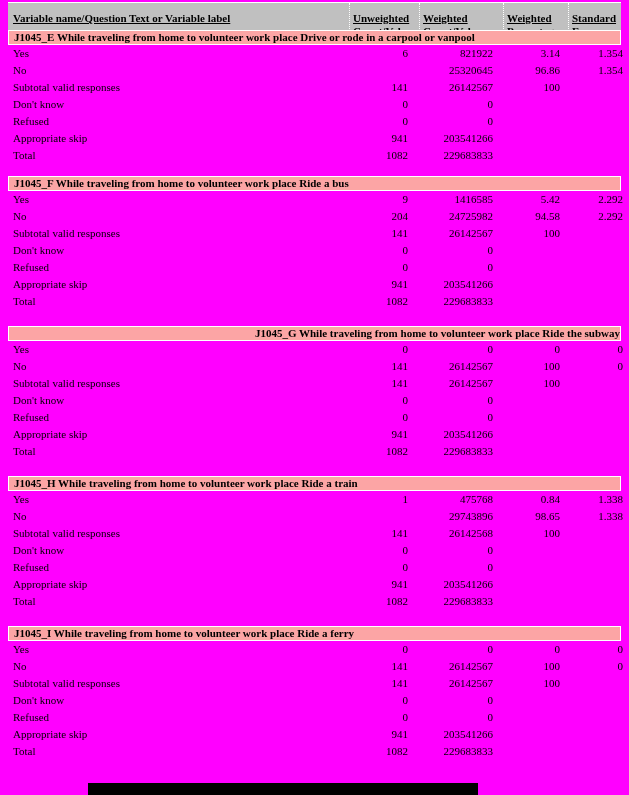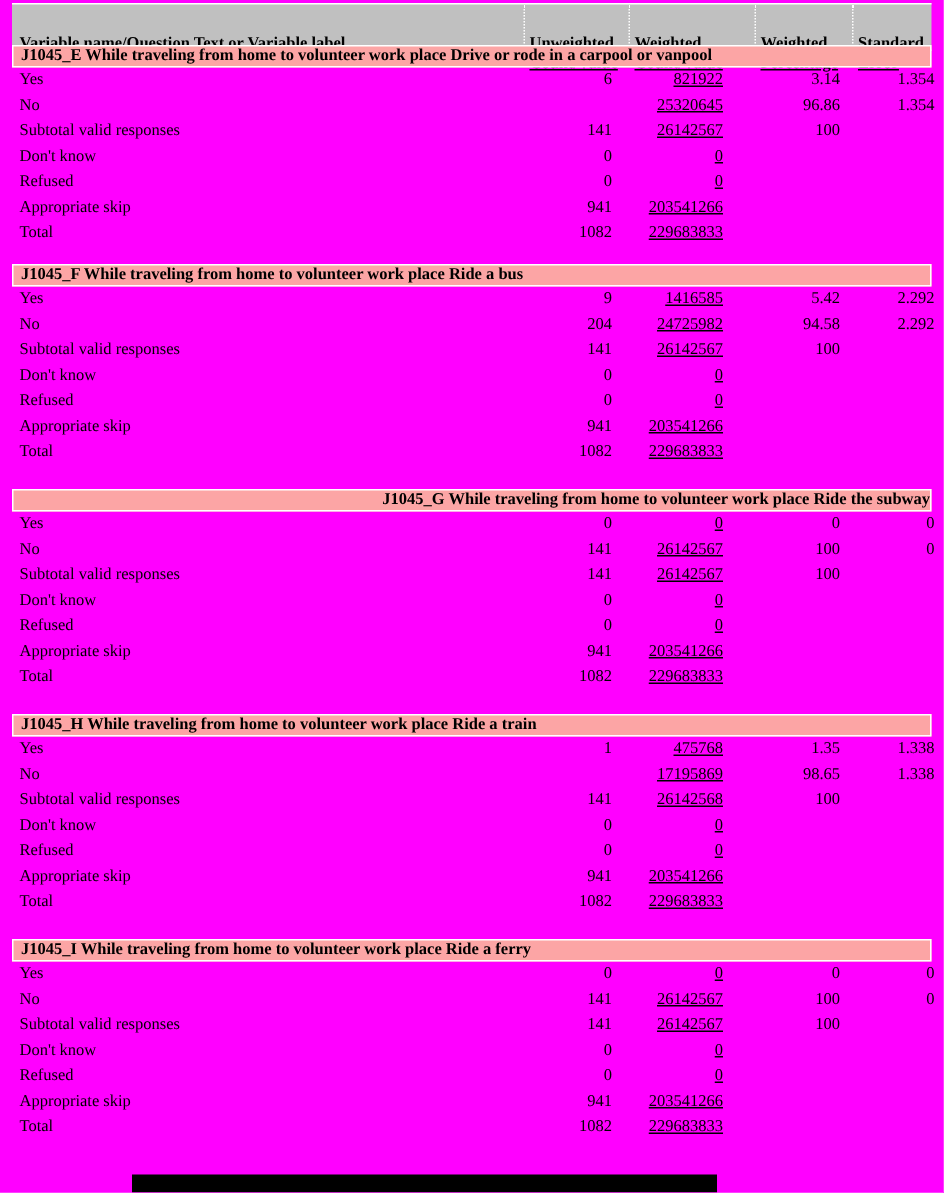--- a/index.html
+++ b/index.html
@@ -14,21 +14,21 @@
   .thead {
     position:absolute; left:8px; top:2px;
     width:613px; height:30px;
     background:#c0c0c0;
     border-top:1px solid #fff;
     border-bottom:1px solid #fff;
     font-weight:bold; font-size:11px;
   }
   .hcell {
     position:absolute; top:0; height:100%;
-    padding-top:20px; box-sizing:border-box;
+    padding-top:9px; box-sizing:border-box;
     white-space:pre-line; line-height:13px;text-decoration:underline;
   }
   .h1 { left:5px; width:320px; }
   .h2 { left:341px; width:70px; border-left:1px dotted #fff; padding-left:3px; }
   .h3 { left:411px; width:80px; border-left:1px dotted #fff; padding-left:3px; }
   .h4 { left:495px; width:62px; border-left:1px dotted #fff; padding-left:3px; }
   .h5 { left:560px; width:53px; border-left:1px dotted #fff; padding-left:3px; }
   .secbar {
     position:absolute; left:8px; width:613px; height:15px;
     background:#fca5a5;
@@ -38,21 +38,21 @@
     padding-left:5px;
     white-space:nowrap; overflow:hidden;
   }
   .row {
     position:absolute; left:8px; width:613px; height:17px;
     font-size:11px; line-height:16px;
   }
   .c { position:absolute; top:0; }
   .c-label { left:5px; }
   .c-uw  { left:250px; width:150px; text-align:right; }
-  .c-w   { left:324px; width:150px; text-align:right;text-decoration:underline; }
+  .c-w   { left:335px; width:150px; text-align:right; }
   .c-pct { left:402px; width:150px; text-align:right; }
   .c-se  { left:465px; width:150px; text-align:right; }
   .bottom-bar {
     position:absolute; left:88px; top:783px;
     width:390px; height:12px;
     background:#000;
   }
 </style>
 </head>
 <body>
@@ -219,26 +219,26 @@
         <span class="c c-uw">1082</span>
         <span class="c c-w">229683833</span>
         <span class="c c-pct"></span>
         <span class="c c-se"></span>
       </div>
       <div class="secbar" style="top: 476px;">J1045_H While traveling from home to volunteer work place Ride a train</div>
       <div class="row" style="top: 491px;">
         <span class="c c-label">Yes</span>
         <span class="c c-uw">1</span>
         <span class="c c-w">475768</span>
-        <span class="c c-pct">1.35</span>
+        <span class="c c-pct">0.84</span>
         <span class="c c-se">1.338</span>
       </div>
       <div class="row" style="top: 508px;">
         <span class="c c-label">No</span>
-        <span class="c c-w">17195869</span>
+        <span class="c c-w">29743896</span>
         <span class="c c-pct">98.65</span>
         <span class="c c-se">1.338</span>
       </div>
       <div class="row" style="top: 525px;">
         <span class="c c-label">Subtotal valid responses</span>
         <span class="c c-uw">141</span>
         <span class="c c-w">26142568</span>
         <span class="c c-pct">100</span>
         <span class="c c-se"></span>
       </div>

